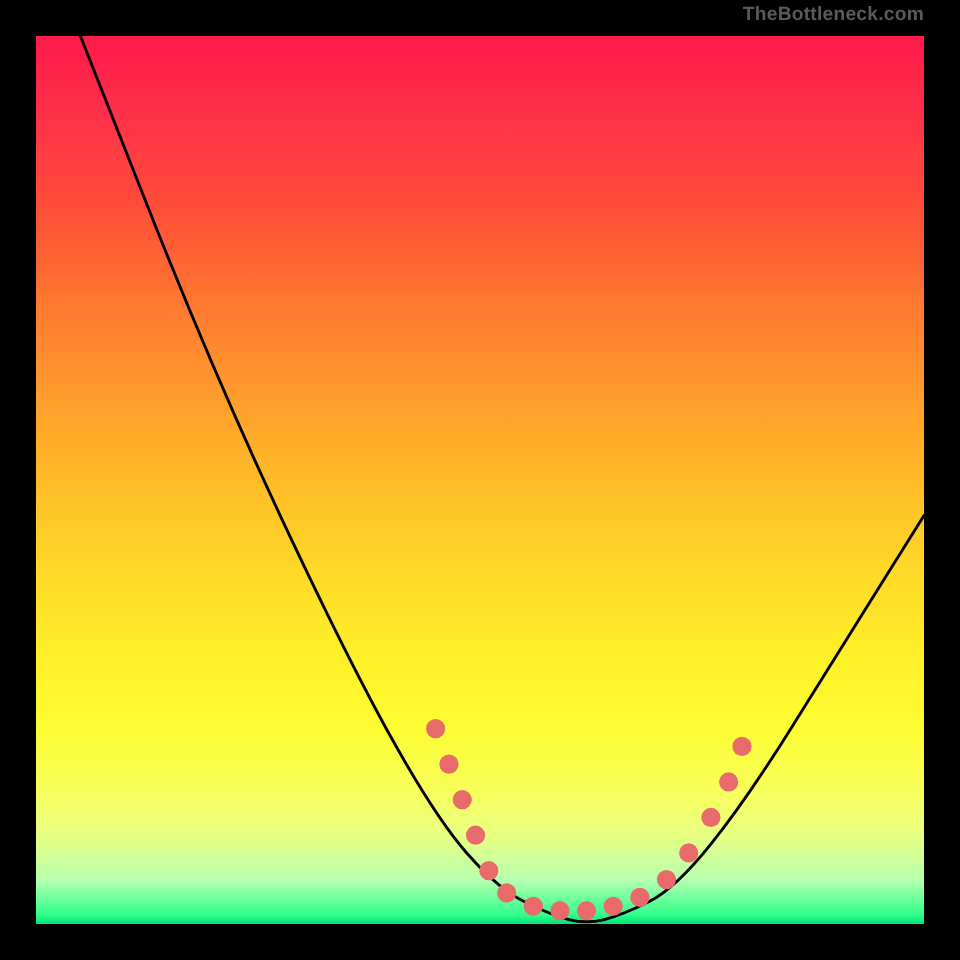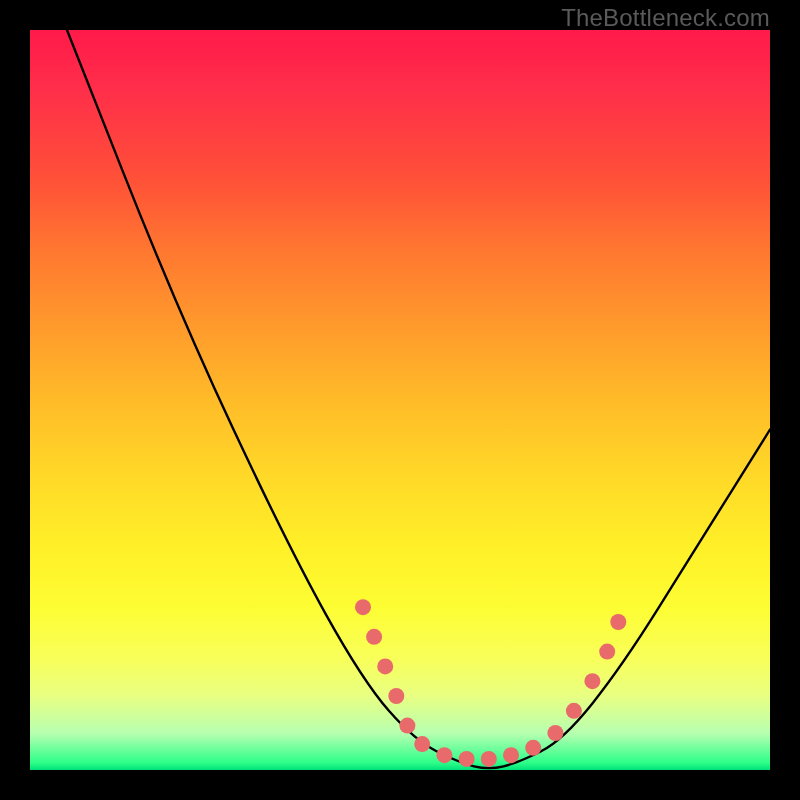--- a/index.html
+++ b/index.html
@@ -43,22 +43,22 @@
     top: 30px;
     width: 740px;
     height: 740px;
     pointer-events: none;
   }
   .watermark {
     position: absolute;
     top: 4px;
     right: 30px;
     font-family: Arial, Helvetica, sans-serif;
-    font-size: 24px;
-    font-weight: 400;
+    font-size: 16px;
+    font-weight: 700;
     color: #5a5a5a;
     letter-spacing: 0.2px;
   }
 </style>
 </head>
 <body>
 
 <div class="container">
   <div class="plot-area"></div>
 

